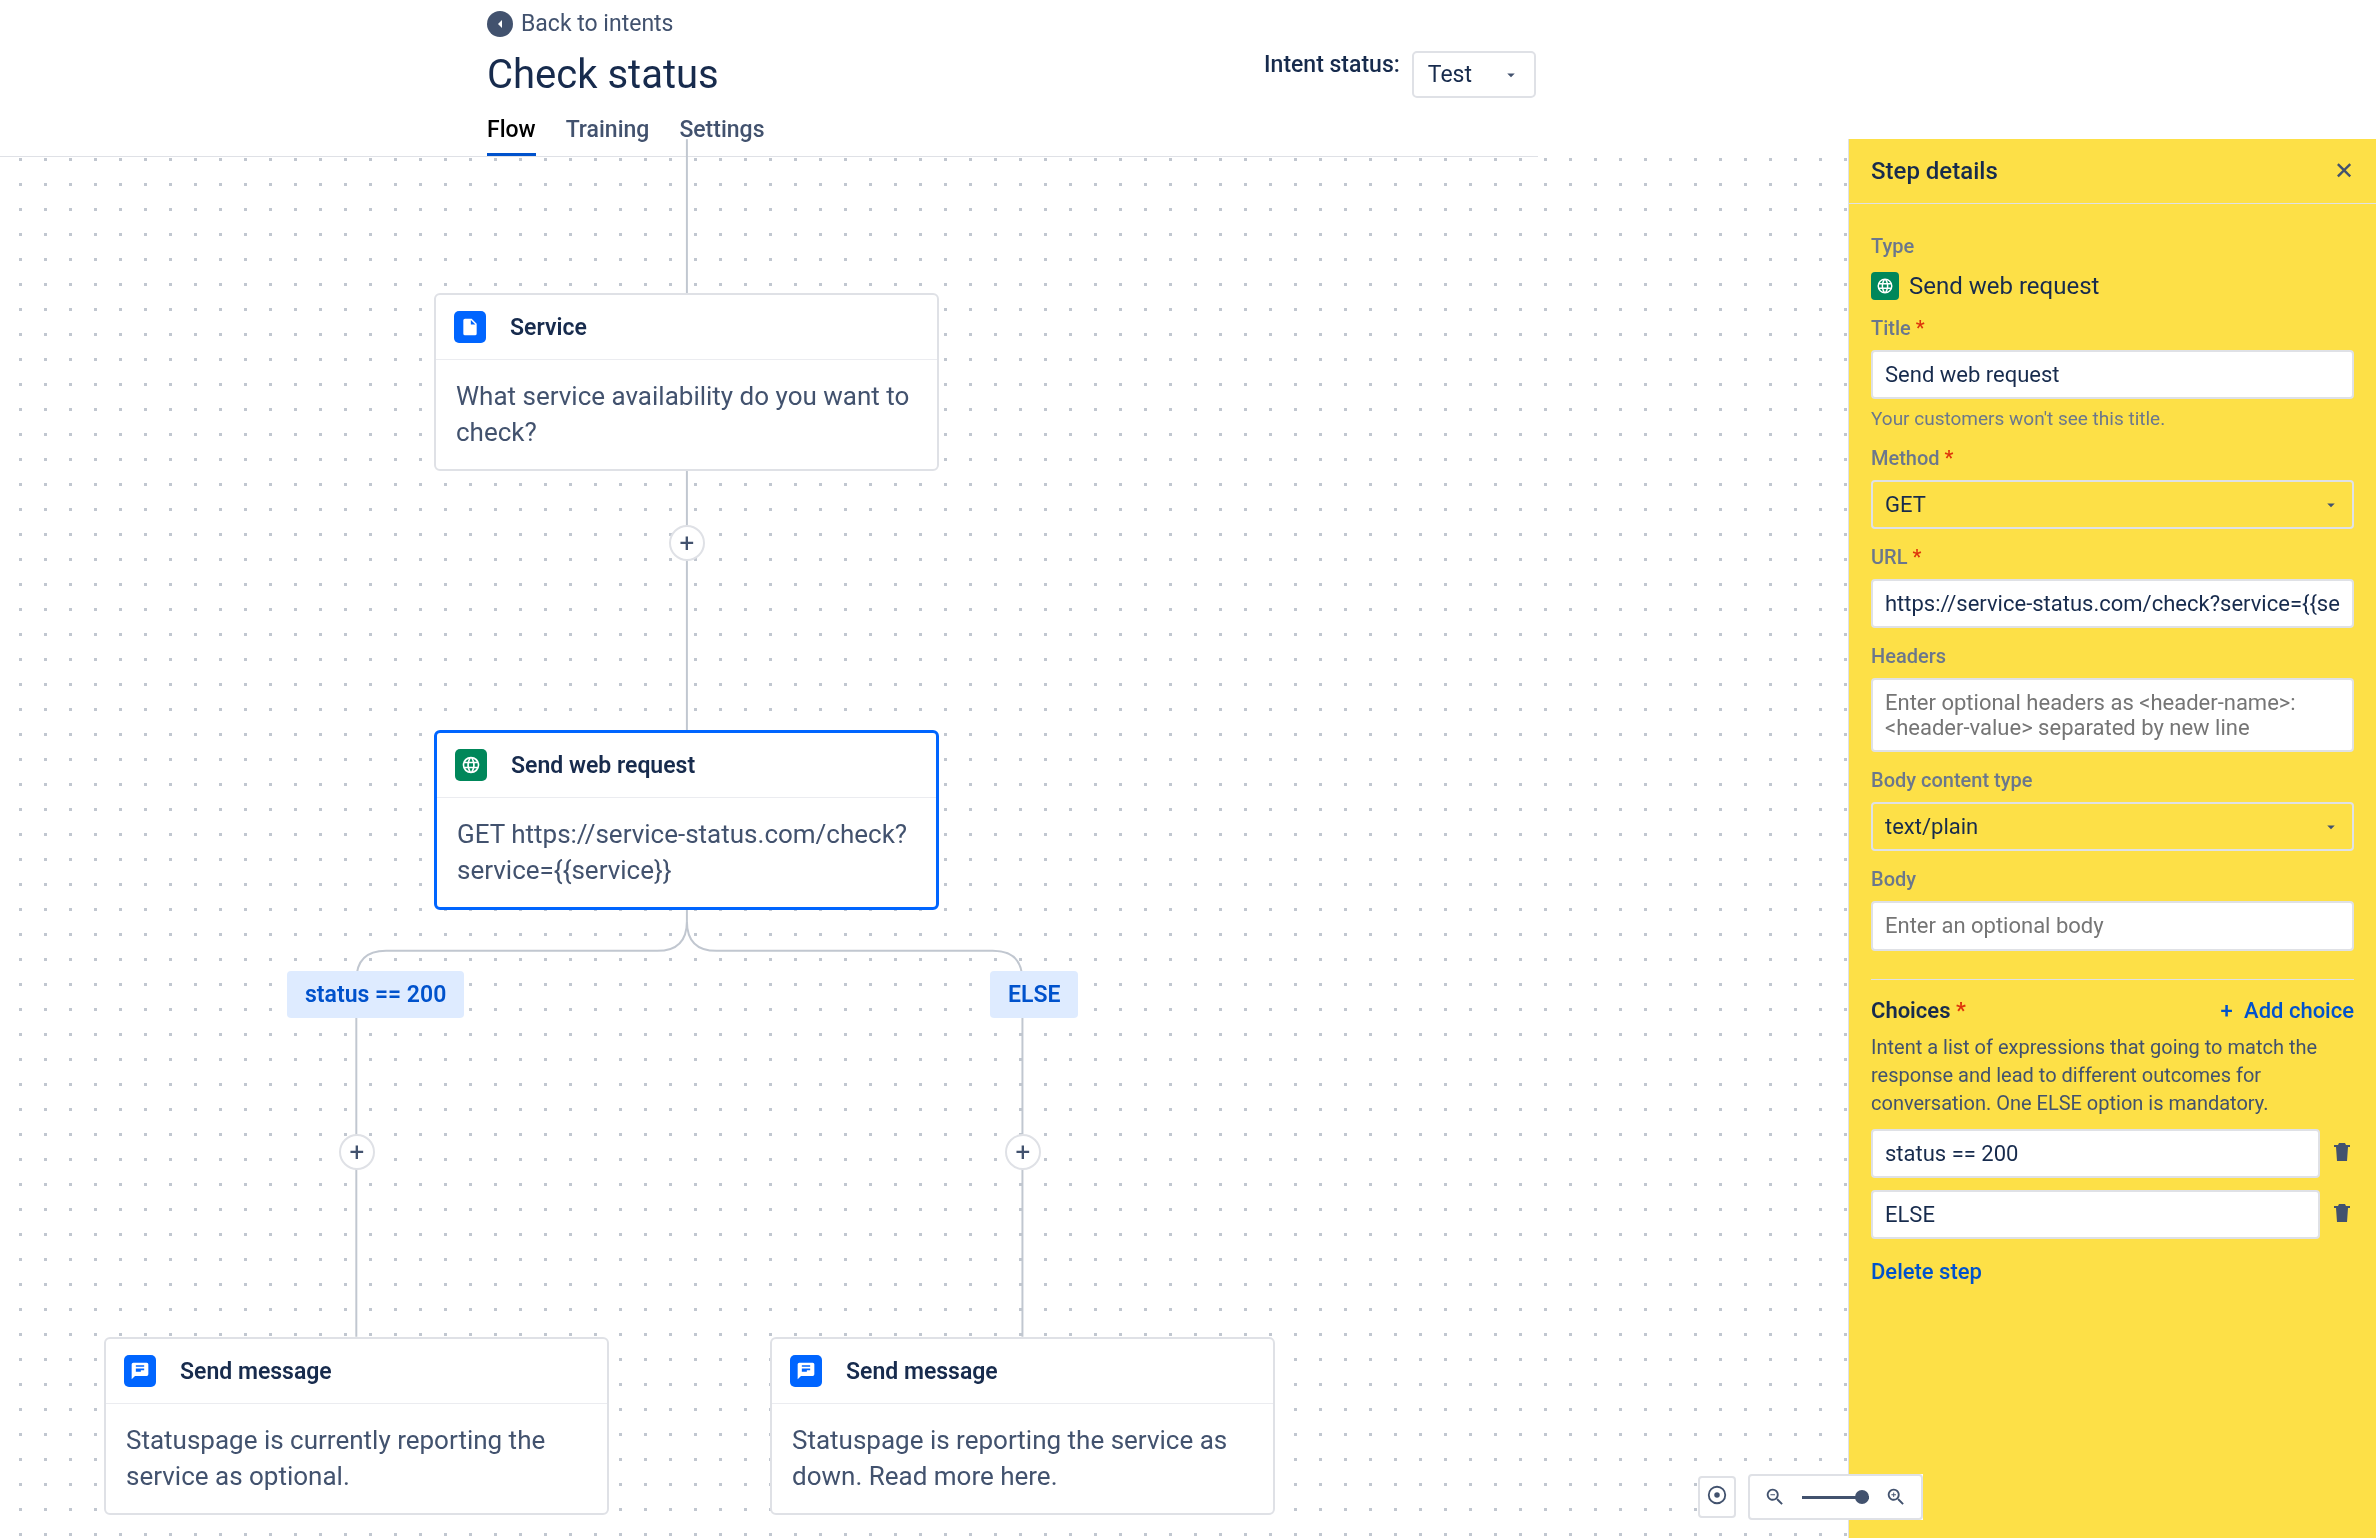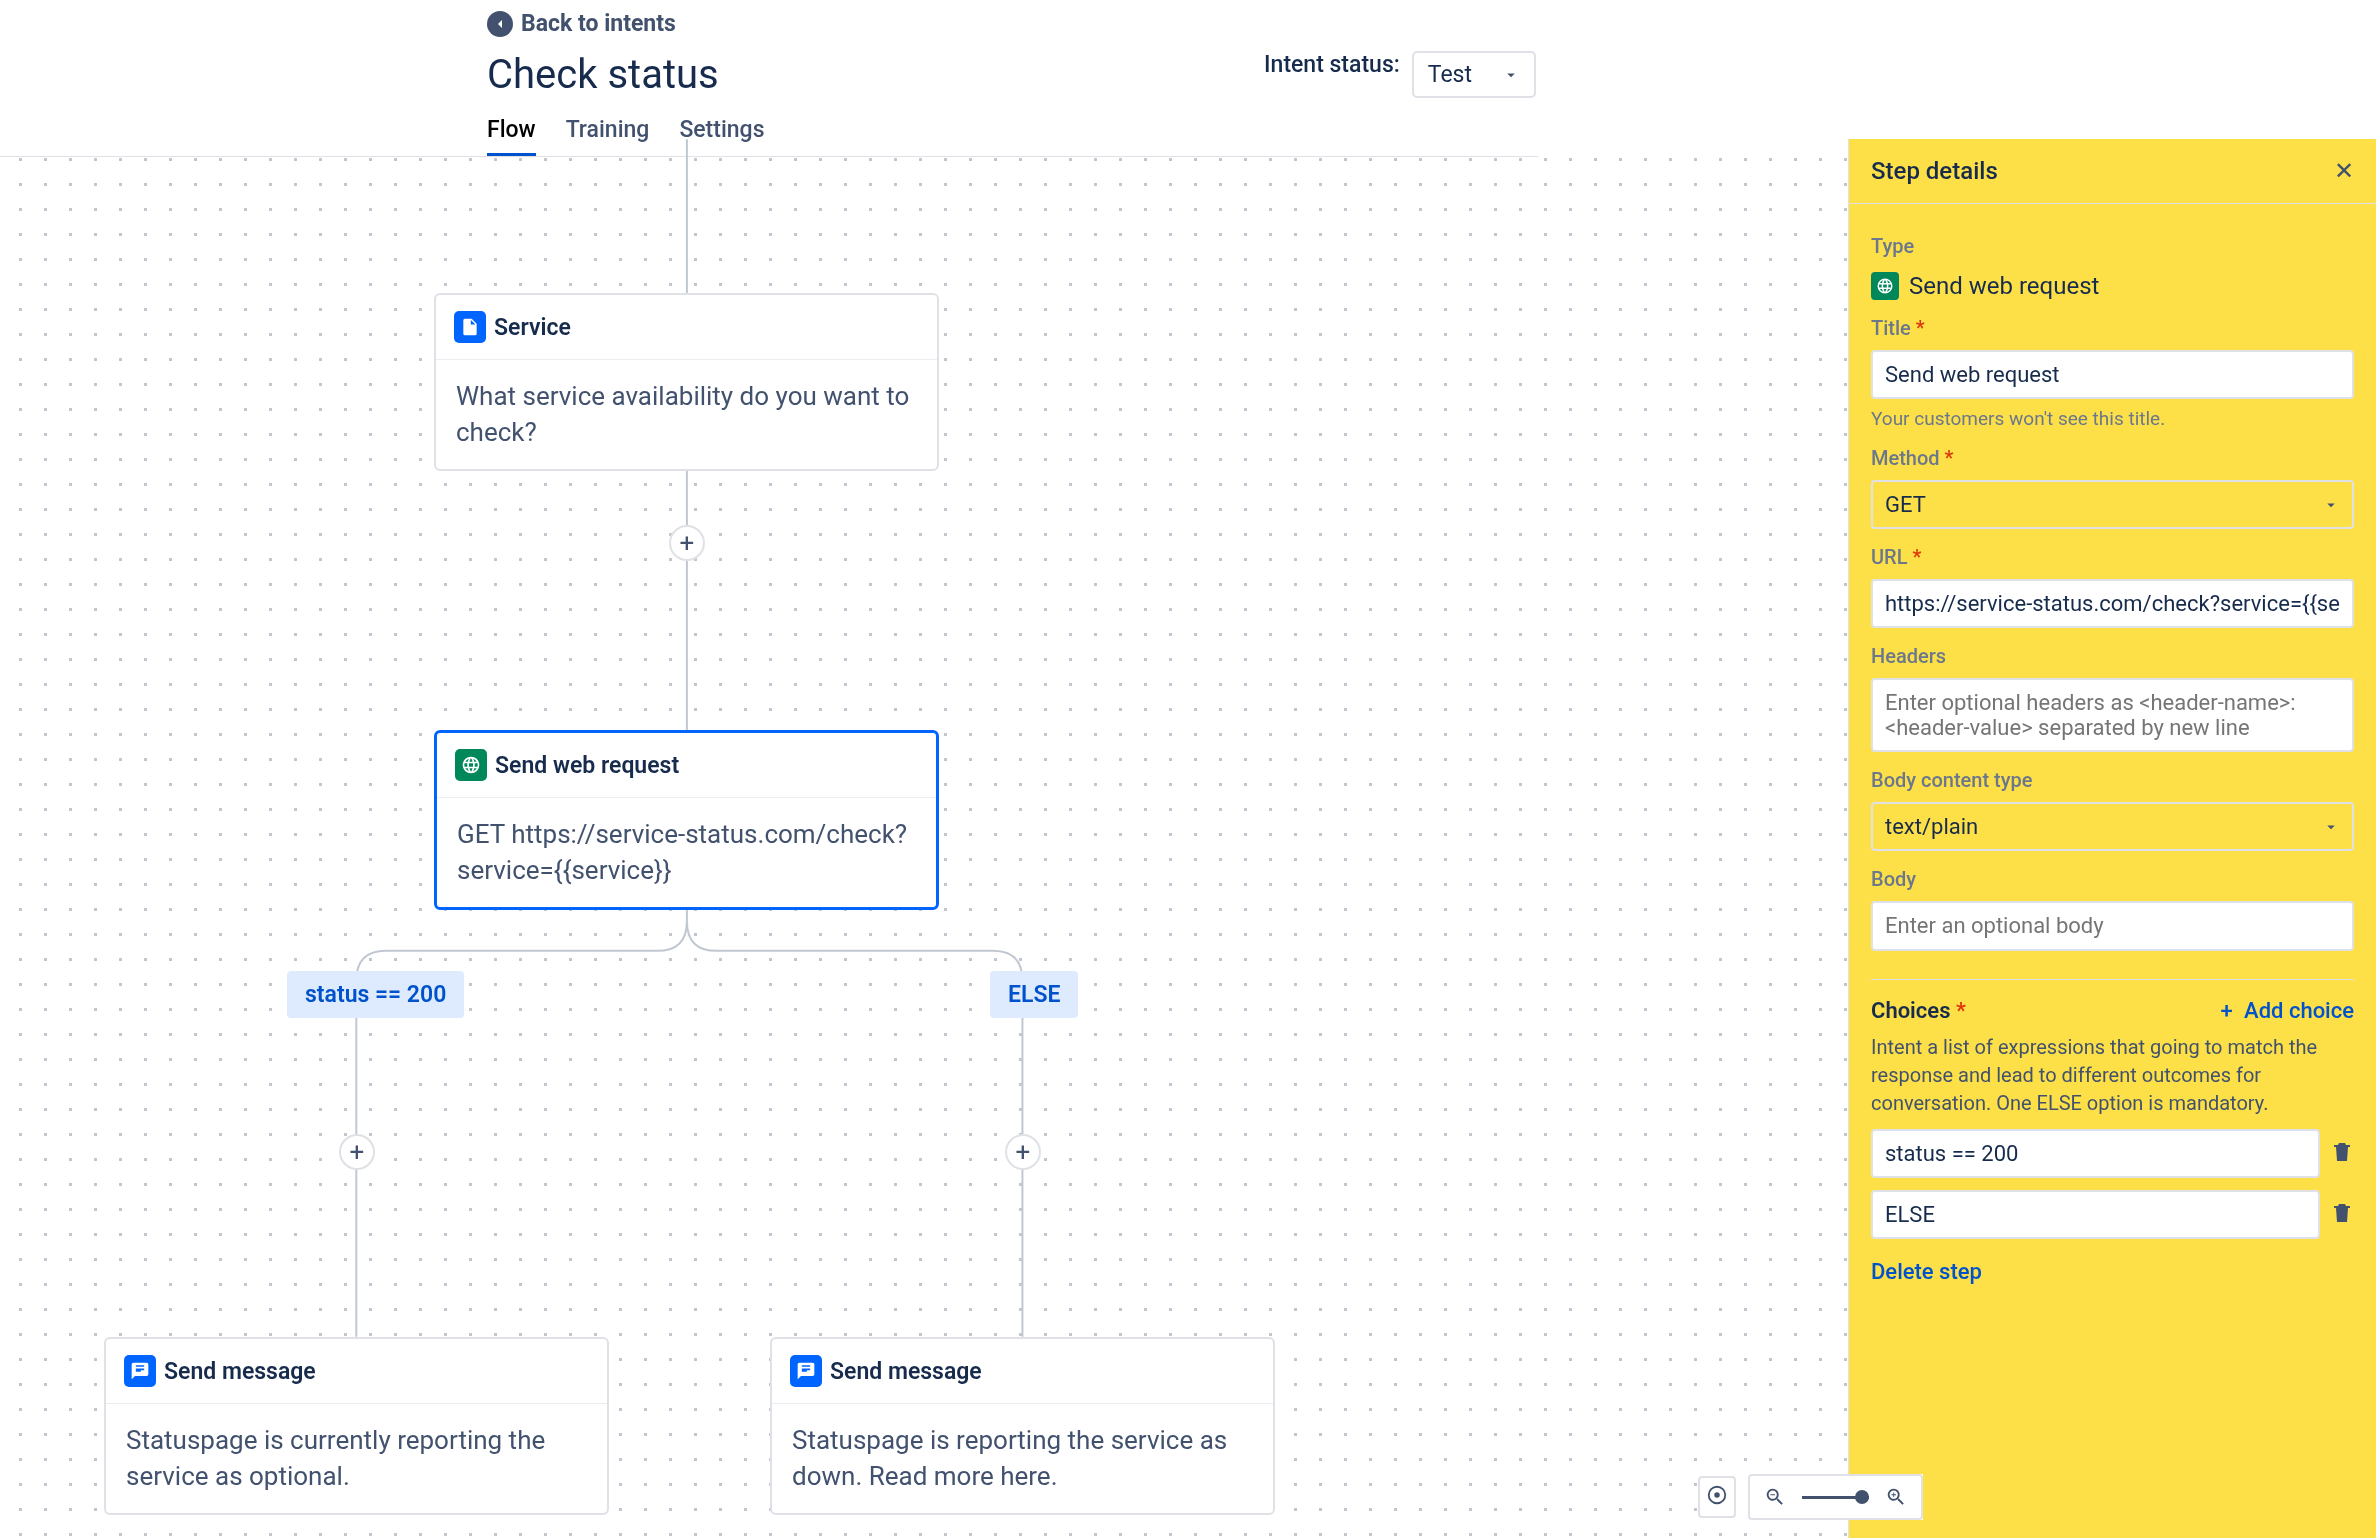--- a/index.html
+++ b/index.html
@@ -1,33 +1,33 @@
 <!DOCTYPE html>
 <html><head>
 <meta charset="utf-8">
 <style>
 *{box-sizing:border-box;margin:0;padding:0;font-family:-apple-system,BlinkMacSystemFont,"Segoe UI",Roboto,sans-serif}
 body{background:#fff;width:2376px;height:1538px;overflow:hidden;position:relative}
 .header{padding:10px 0 0 487px;display:flex;flex-direction:column;position:relative}
-.back{display:flex;align-items:center;gap:8px;color:#42526e;font-size:23px;font-weight:700;cursor:pointer;margin-bottom:14px}
+.back{display:flex;align-items:center;gap:8px;color:#42526e;font-size:23px;font-weight:400;cursor:pointer;margin-bottom:14px}
 .back-icon{width:26px;height:26px;background:#42526e;border-radius:50%;display:flex;align-items:center;justify-content:center}
 .back-icon svg{width:16px;height:16px;fill:#fff}
 .title-row{display:flex;align-items:center;justify-content:space-between;margin-bottom:18px;width:1049px}
 .page-title{font-size:40px;font-weight:400;color:#172b4d}
 .status-wrap{display:flex;align-items:flex-start;gap:12px}
 .status-label{font-size:23px;color:#172b4d;font-weight:500}
 .status-sel{border:2px solid #dfe1e6;border-radius:5px;padding:8px 14px;display:flex;align-items:center;gap:30px;cursor:pointer;font-size:23px;color:#172b4d}
 .tabs{display:flex;gap:30px}
 .tab{font-size:23px;color:#42526e;font-weight:500;padding-bottom:10px;cursor:pointer}
 .tab.active{color:#000000;border-bottom:3px solid #0052cc}
 .hr{border:none;border-bottom:1px solid #dfe1e6;width:1538px;margin:0}
 .canvas{position:absolute;top:139px;left:0;width:1936px;height:1400px;background-image:radial-gradient(#c1c7d0 1.5px,transparent 1.5px);background-size:25px 25px;background-position:8px 8px}
 .node{position:absolute;background:#fff;border:2px solid #dfe1e6;border-radius:6px;width:505px}
 .node.sel{border:3px solid #0065ff}
-.node-head{display:flex;align-items:center;gap:8px;padding:16px 18px;border-bottom:1px solid #ebecf0}
+.node-head{display:flex;align-items:center;gap:24px;padding:16px 18px;border-bottom:1px solid #ebecf0}
 .node-icon{width:32px;height:32px;border-radius:5px;display:flex;align-items:center;justify-content:center;flex-shrink:0}
 .node-icon svg{width:20px;height:20px;fill:#fff}
 .node-title{font-size:23px;font-weight:600;color:#172b4d}
 .node-body{padding:18px 20px;font-size:26px;color:#42526e;line-height:1.4}
 .plus{position:absolute;width:36px;height:36px;border:2px solid #dfe1e6;border-radius:50%;background:#fff;display:flex;align-items:center;justify-content:center;font-size:26px;color:#42526e;cursor:pointer}
 .branch{position:absolute;background:#deebff;color:#0052cc;font-size:23px;font-weight:600;padding:10px 18px;border-radius:4px;white-space:nowrap}
 svg.edges{position:absolute;top:0;left:0;width:1936px;height:1400px;pointer-events:none}
 svg.edges path,svg.edges line{stroke:#c1c7d0;stroke-width:2;fill:none}
 .panel{position:absolute;top:139px;right:0;width:528px;height:1400px;background:#fde047;border-left:1px solid #dfe1e6;padding:0}
 .panel-head{display:flex;justify-content:space-between;align-items:center;padding:18px 22px;border-bottom:1px solid #dfe1e6}

